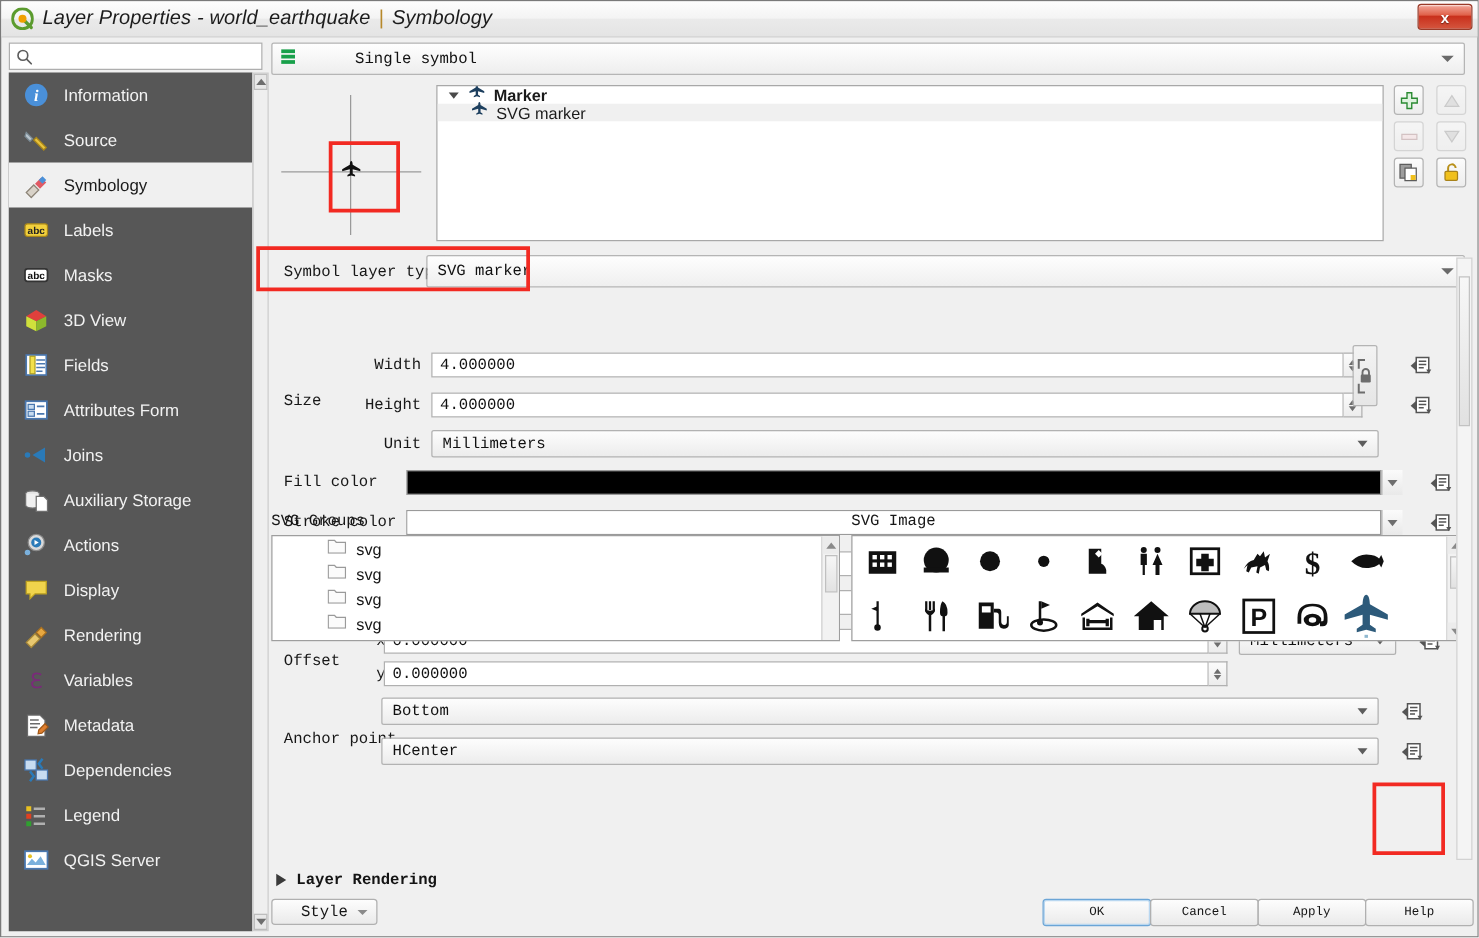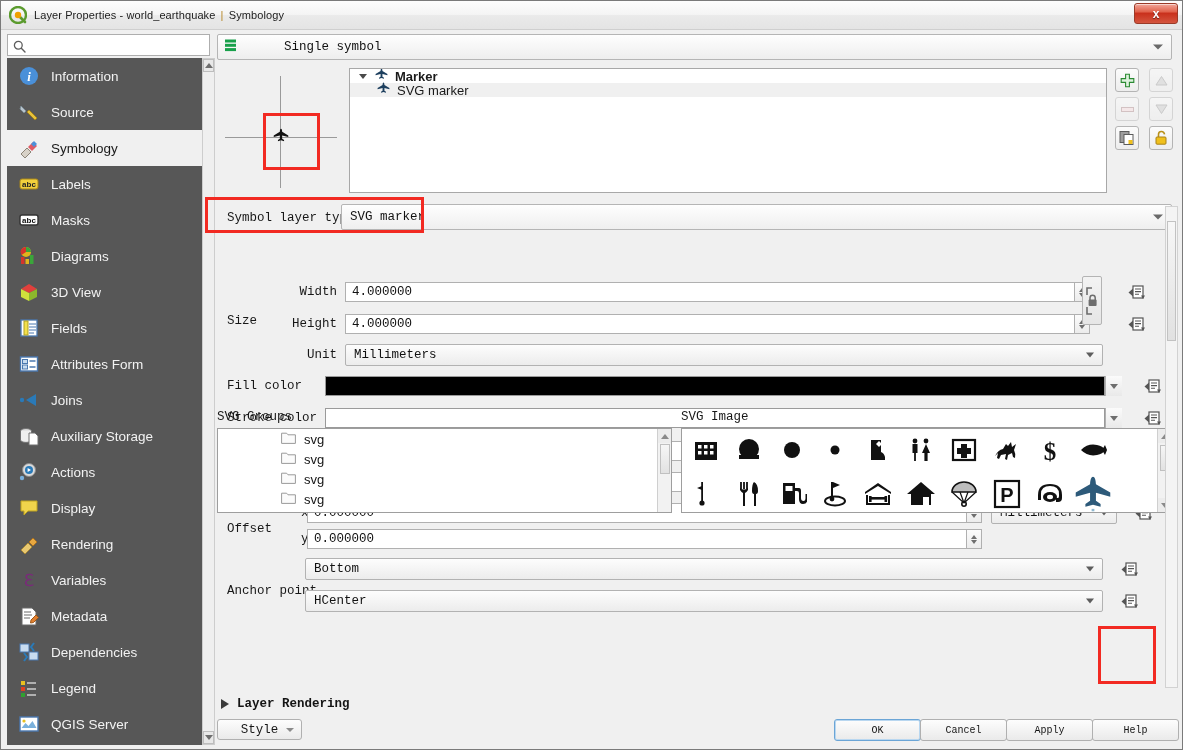--- a/index.html
+++ b/index.html
@@ -24,22 +24,23 @@
     width: 1183px; height: 29px;
     background: linear-gradient(to bottom, #fdfdfd 0%, #f4f4f4 48%, #eaeaea 52%, #e4e4e4 100%);
     border-bottom: 1px solid #cfcfcf;
     display: flex; align-items: center;
   }
   .title-icon {
     width: 18px; height: 18px; margin-left: 8px; margin-right: 7px;
     flex: none;
   }
   .title-text {
-    font-size: 11px; color: #1c1c1c; letter-spacing: .1px;
+    font-size: 16px; color: #1c1c1c; letter-spacing: .1px;
     white-space: nowrap;
+    font-style: italic;
   }
   .title-sep { color: #b6882a; padding: 0 2px; }
   .winbtn-close {
     position: absolute; right: 6px; top: 2px;
     width: 44px; height: 21px;
     border-radius: 3px;
     background: linear-gradient(to bottom, #f2a79a 0%, #e0614a 42%, #c9301c 48%, #d4553e 100%);
     border: 1px solid #9a3a28;
     box-shadow: inset 0 1px 0 rgba(255,255,255,.55);
     display: flex; align-items: center; justify-content: center;
@@ -235,21 +236,21 @@
 
   
   .svg-sec { position: absolute; left: 0; top: 376px; width: 955px; height: 105px; }
   .svg-hdr {
     font-family: "Liberation Mono", monospace; font-size: 12.5px; color: #171717;
   }
   .listbox {
     background: #fff; border: 1px solid #9e9e9e;
     overflow: hidden; position: relative;
   }
-  .grp-row { display: flex; align-items: center; height: 20px; padding-left: 32px; margin-left: 31px; }
+  .grp-row { display: flex; align-items: center; height: 20px; padding-left: 44px; }
   .grp-label { font-size: 13px; color: #151515; margin-left: 8px; }
   .vscroll {
     position: absolute; right: 0; top: 0; width: 14px; height: 100%;
     background: #f2f2f2; border-left: 1px solid #cfcfcf;
   }
   .vs-arrow {
     width: 14px; height: 14px; display: flex; align-items: center; justify-content: center;
     background: #ececec; cursor: pointer;
   }
   .vs-thumb {
@@ -398,33 +399,20 @@
           <svg width="22" height="22" viewBox="0 0 22 22">
             <rect x="2" y="6" width="18" height="10" rx="2" fill="#fff" stroke="#333" stroke-width="1.4"></rect>
             <text x="11" y="14" font-size="8" font-weight="bold" text-anchor="middle" fill="#111" font-family="Liberation Sans, sans-serif">abc</text>
           </svg>
         </span>
         <span>Masks</span>
       </div>
       <div class="side-item">
         <span class="side-ico">
           <svg width="22" height="22" viewBox="0 0 22 22">
-            <circle cx="8" cy="7" r="5" fill="#e0b41c"></circle>
-            <path d="M8 2 a5 5 0 0 1 5 5 L8 7z" fill="#3aa63a"></path>
-            <path d="M8 7 L3.5 10 A5 5 0 0 1 8 2z" fill="#d4342c"></path>
-            <rect x="3" y="12" width="3.5" height="7" fill="#d4342c"></rect>
-            <rect x="7.5" y="14" width="3.5" height="5" fill="#e0b41c"></rect>
-            <rect x="12" y="10" width="3.5" height="9" fill="#3aa63a"></rect>
-          </svg>
-        </span>
-        <span>Diagrams</span>
-      </div>
-      <div class="side-item">
-        <span class="side-ico">
-          <svg width="22" height="22" viewBox="0 0 22 22">
             <path d="M3 8 l8-5 8 5 -8 4z" fill="#e0403c"></path>
             <path d="M3 8 v8 l8 4 v-8z" fill="#cfe03c"></path>
             <path d="M19 8 v8 l-8 4 v-8z" fill="#8cb82c"></path>
           </svg>
         </span>
         <span>3D View</span>
       </div>
       <div class="side-item">
         <span class="side-ico">
           <svg width="22" height="22" viewBox="0 0 22 22">

